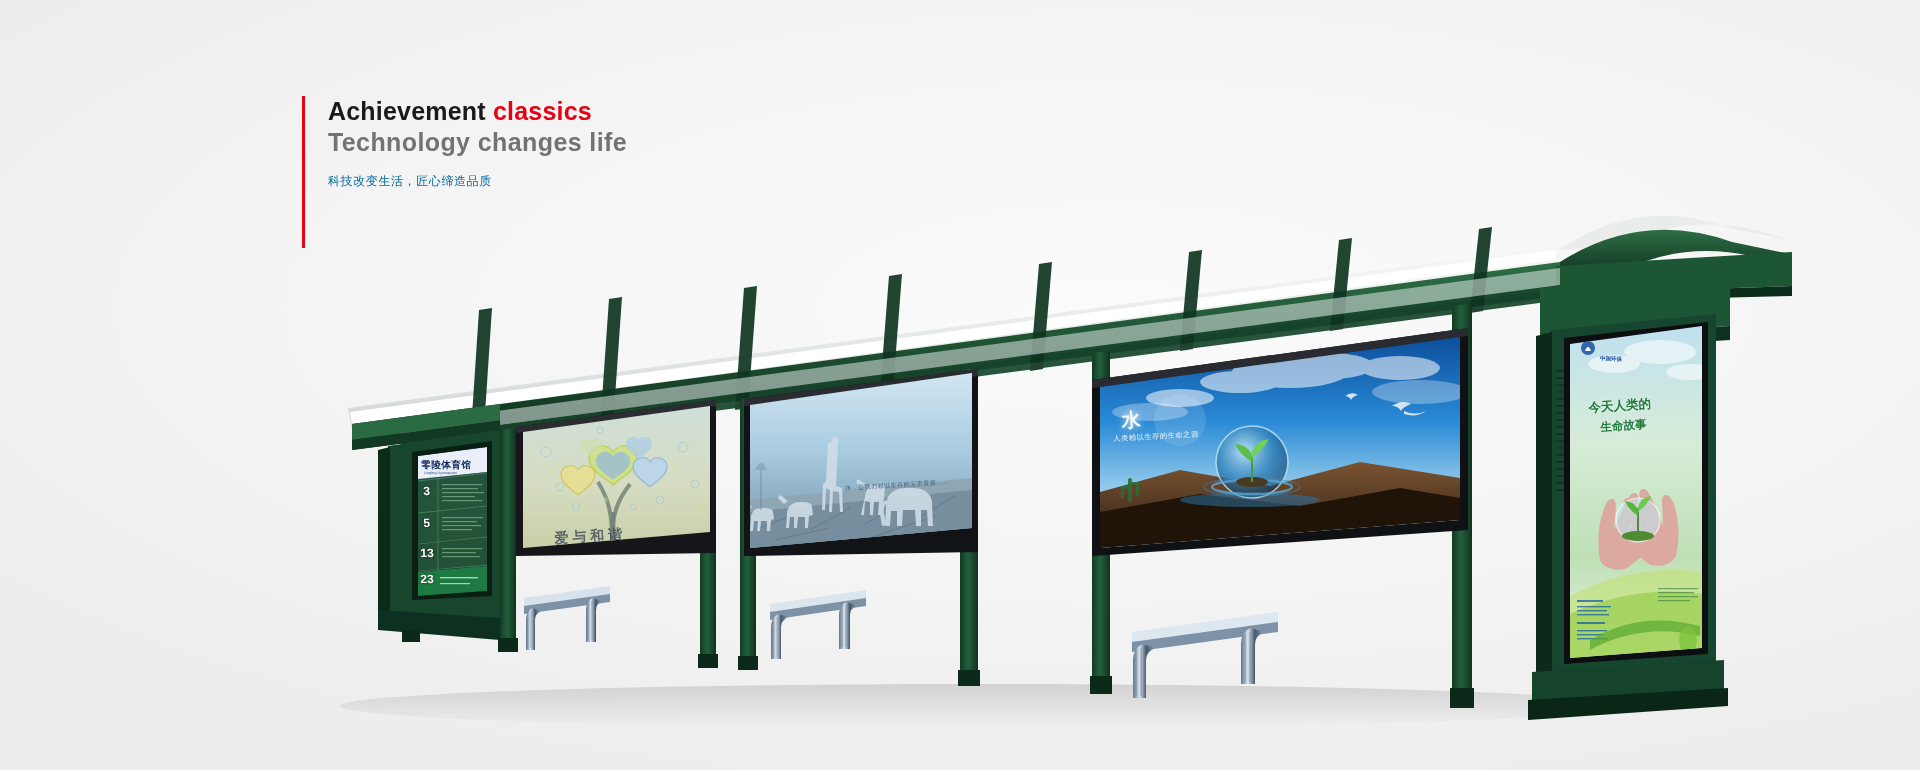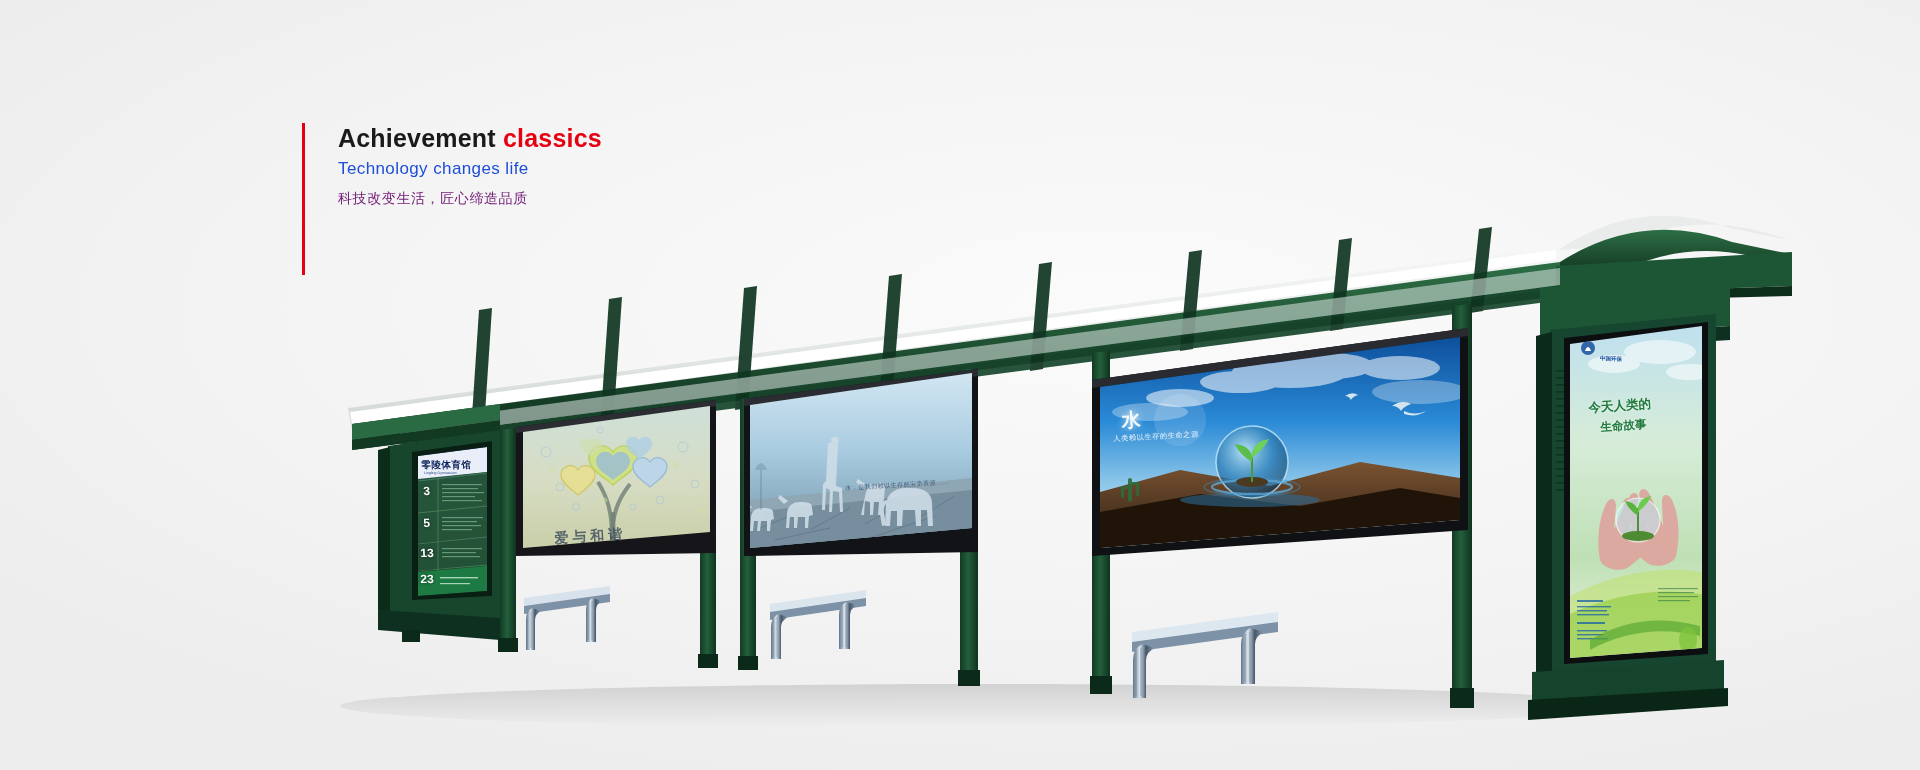--- a/index.html
+++ b/index.html
@@ -6,43 +6,43 @@
   html,body{ width:1920px; height:770px; overflow:hidden; }
   body{
     font-family:"Liberation Sans", sans-serif;
     background:
       radial-gradient(ellipse 1400px 500px at 58% 40%, #fbfbfb 0%, #f4f4f4 55%, #ededed 100%);
     position:relative;
   }
 
   
   #headline-block{
-    position:absolute; left:302px; top:123px; width:520px; height:160px;
-    padding-left:36px;
+    position:absolute; left:302px; top:96px; width:520px; height:160px;
+    padding-left:26px;
   }
   #headline-rule{
     position:absolute; left:0; top:0; width:3px; height:152px;
     background:#e60012;
   }
   .hl-line1{
     font-size:25px; font-weight:bold; letter-spacing:.2px;
     color:#1a1a1a; line-height:30px; white-space:nowrap;
   }
   .hl-line1 .accent{ color:#e60012; }
   .hl-line2{
-    font-size:17px; font-weight:400; color:#1d4ed8;
+    font-size:25px; font-weight:700; color:#737373;
     line-height:32px; letter-spacing:.4px; white-space:nowrap;
   }
   .hl-line3{
     font-size:27px; font-weight:400; color:#1a1a1a;
     line-height:46px; letter-spacing:3px; white-space:nowrap;
   }
   .hl-line4{
-    font-size:14px; color:#701a75; letter-spacing:.6px;
-    line-height:22px; white-space:nowrap; margin-top:2px;
+    font-size:12px; color:#0369a1; letter-spacing:.6px;
+    line-height:22px; white-space:nowrap; margin-top:12px;
   }
 
   
   #shelter{ position:absolute; left:0; top:0; width:1920px; height:770px; }
   #shelter svg{ display:block; }
 
   
   .poster-label{
     position:absolute; pointer-events:none;
     font-family:"Liberation Sans", sans-serif; color:#fff;

